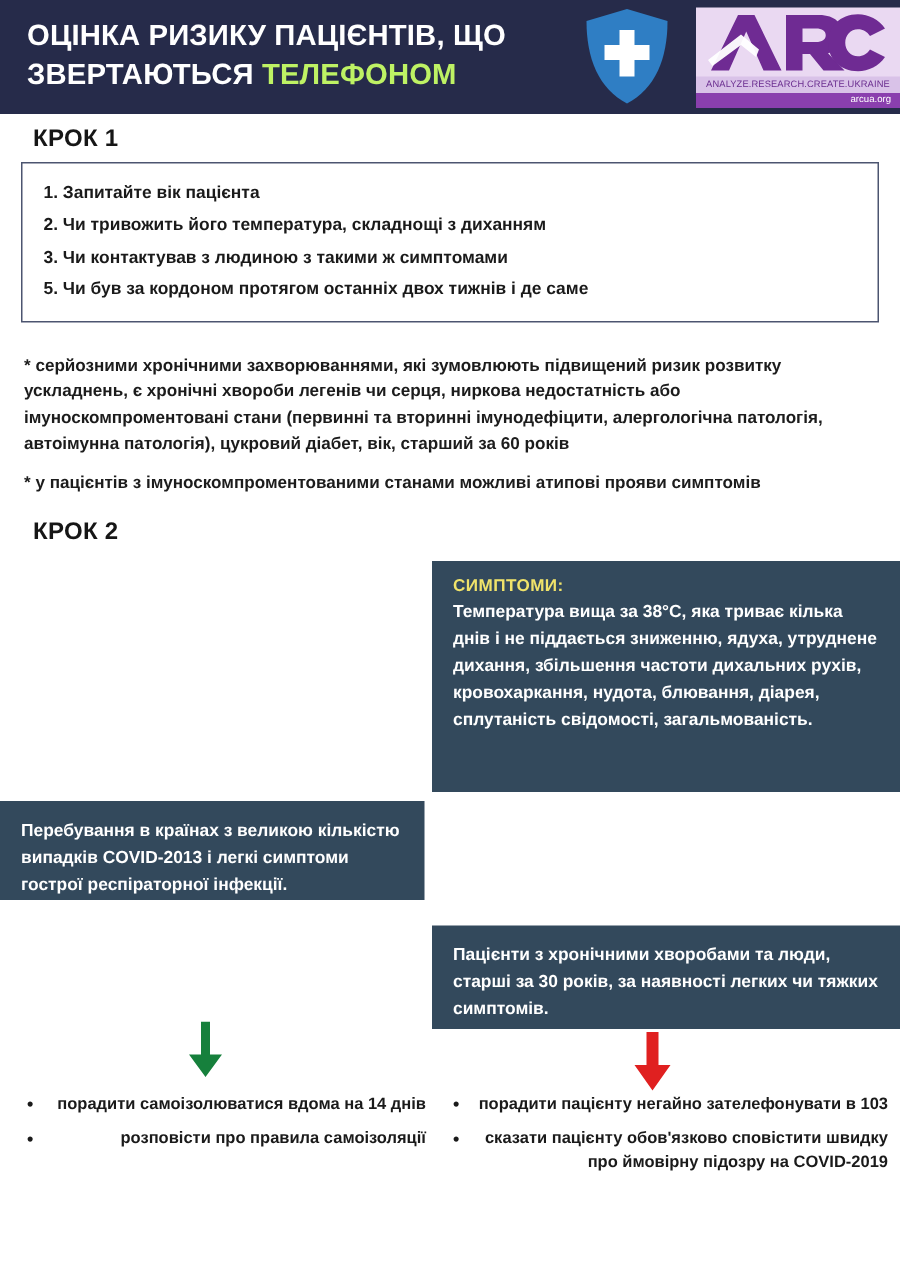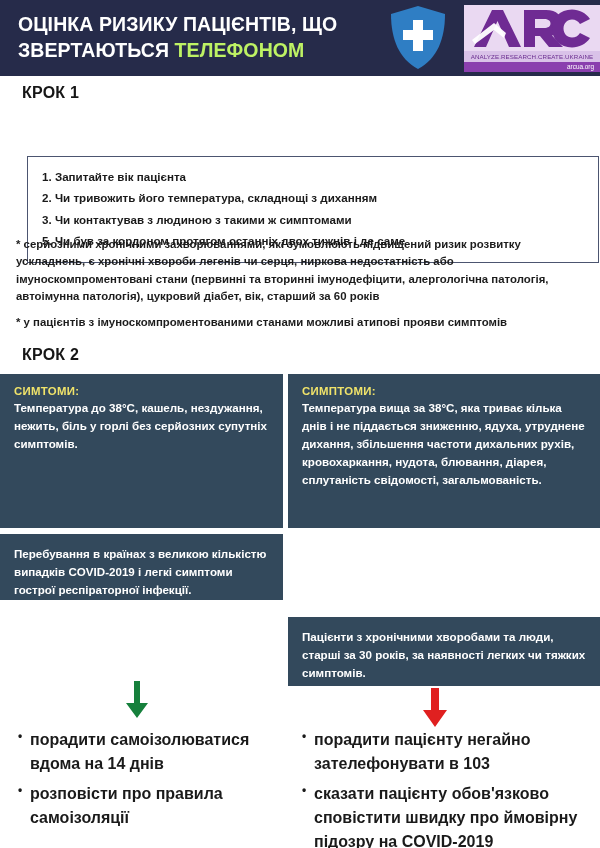--- a/index.html
+++ b/index.html
@@ -68,26 +68,25 @@
     white-space:nowrap;
   }
 
   
   .step-heading{
     font-size:16px;font-weight:bold;color:#161616;
     letter-spacing:0.2px;
   }
   #step1-heading{position:absolute;left:22px;top:84px;}
   .qbox{
-    position:absolute;left:27px;top:108px;width:572px;
+    position:absolute;left:14px;top:108px;width:572px;
     box-sizing:border-box;
     border:1.2px solid #4c5570;
     background:#ffffff;
     padding:9px 14px 10px 14px;
-    margin-top:48px;
   }
   .qbox ol{margin:0;padding:0;list-style:none;}
   .qbox li{
     font-size:11.6px;font-weight:bold;color:#1a1a1a;
     line-height:1.85;white-space:nowrap;
   }
 
   
   .notes{position:absolute;left:16px;top:236px;width:572px;}
   .note{
@@ -132,25 +131,26 @@
   #arrow-red{left:418px;top:688px;}
 
   
   .outcome{position:absolute;}
   #outcome-self-isolate{left:16px;top:728px;width:268px;}
   #outcome-call{left:300px;top:728px;width:292px;}
   .outcome ul{margin:0;padding:0;list-style:none;}
   .outcome li{
     position:relative;
     padding-left:14px;
-    font-size:16px;
+    font-size:11px;
     font-weight:bold;
     line-height:1.5;
     color:#1a1a1a;
     margin-bottom:6px;
+    text-align:right;
   }
   .outcome li:last-child{margin-bottom:0;}
   .outcome li::before{
     content:"\2022";
     position:absolute;left:2px;top:-1px;
     font-size:12px;color:#1a1a1a;
   }
 </style>
 </head>
 <body>
@@ -196,32 +196,28 @@
     </ol>
   </div>
 
   <div class="notes">
     <p class="note">* серйозними хронічними захворюваннями, які зумовлюють підвищений ризик розвитку ускладнень, є хронічні хвороби легенів чи серця, ниркова недостатність або імуноскомпроментовані стани (первинні та вторинні імунодефіцити, алергологічна патологія, автоімунна патологія), цукровий діабет, вік, старший за 60 років</p>
     <p class="note last">* у пацієнтів з імуноскомпроментованими станами можливі атипові прояви симптомів</p>
   </div>
 
   <div class="step-heading" id="step2-heading">КРОК 2</div>
 
-  <div class="card" id="card-mild">
-    <div class="card-label">СИМТОМИ:</div>
-    <p>Температура до 38°С, кашель, нездужання, нежить, біль у горлі без серйозних супутніх симптомів.</p>
-  </div>
 
   <div class="card" id="card-severe">
     <div class="card-label">СИМПТОМИ:</div>
     <p>Температура вища за 38°С, яка триває кілька днів і не піддається зниженню, ядуха, утруднене дихання, збільшення частоти дихальних рухів, кровохаркання, нудота, блювання, діарея, сплутаність свідомості, загальмованість.</p>
   </div>
 
   <div class="card" id="card-travel">
-    <p>Перебування в країнах з великою кількістю випадків COVID-2019 і легкі симптоми гострої респіраторної інфекції.</p>
+    <p>Перебування в країнах з великою кількістю випадків COVID-2013 і легкі симптоми гострої респіраторної інфекції.</p>
   </div>
 
 
   <div class="card" id="card-chronic">
     <p>Пацієнти з хронічними хворобами та люди, старші за 30 років, за наявності легких чи тяжких симптомів.</p>
   </div>
 
   <div class="arrow" id="arrow-green">
     <svg width="34" height="38" viewBox="0 0 34 38">
       <path d="M14 0 h6 v22 h8 L17 37 L6 22 h8 z" fill="#16803c"></path>

